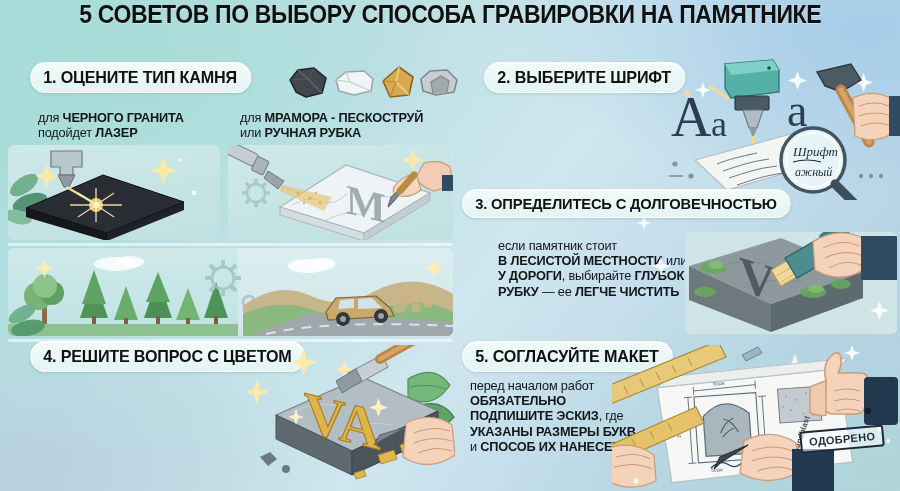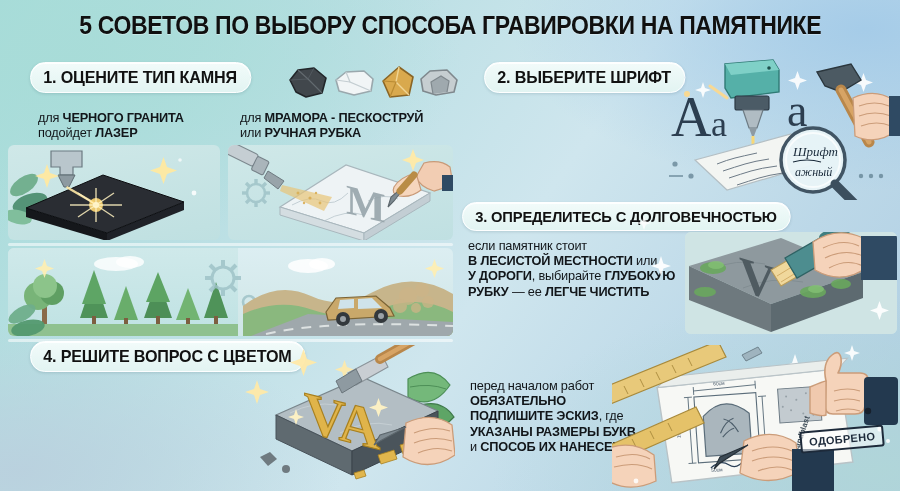--- a/index.html
+++ b/index.html
@@ -18,21 +18,21 @@
       radial-gradient(ellipse 65% 55% at 96% 6%,  rgba(164,203,232,0.95) 0%, rgba(164,203,232,0) 60%),
       radial-gradient(ellipse 60% 50% at 2% 96%,  rgba(186,208,222,0.92) 0%, rgba(186,208,222,0) 60%),
       radial-gradient(ellipse 70% 60% at 98% 96%, rgba(176,214,216,0.92) 0%, rgba(176,214,216,0) 62%),
       linear-gradient(125deg, #a6dcd9 0%, #b9dfe3 28%, #cfe6ee 55%, #bcd8e8 78%, #aecde2 100%);
     overflow: hidden;
   }
 
   
   .title-band {
     position: absolute; left: 0; top: 0; width: 900px; height: 50px;
-    display: flex; align-items: center; justify-content: center;
+    display: flex; justify-content: center;
   }
   .title-text {
     font-family: "Liberation Sans", sans-serif;
     font-weight: 700;
     font-size: 25px;
     letter-spacing: -0.4px;
     color: #101010;
     transform: scaleX(0.92);
     white-space: nowrap;
     text-shadow: 0 1px 0 rgba(255,255,255,0.35);
@@ -436,25 +436,25 @@
         <circle cx="10" cy="106" r="2.6"></circle>
           <circle cx="26" cy="118" r="2.6"></circle>
         <circle cx="196" cy="118" r="2.2"></circle>
           <circle cx="206" cy="118" r="2.2"></circle>
           <circle cx="216" cy="118" r="2.2"></circle>
       </g>
       <path d="M4 118 L18 118" stroke="#5b7b8c" stroke-width="2" opacity="0.6"></path>
     </svg>
   </div>
 
-  <div class="panel" style="left:462px; top:202px;">
+  <div class="panel" style="left:462px; top:189px;">
     <div class="pill small">3. ОПРЕДЕЛИТЕСЬ С ДОЛГОВЕЧНОСТЬЮ</div>
   </div>
 
-  <div class="panel" style="left:468px; top:238px; width:240px;">
+  <div class="panel" style="left:498px; top:238px; width:240px;">
     <div class="body-txt">
       <div><span class="lt">если памятник стоит</span></div>
       <div><span class="bd">В ЛЕСИСТОЙ МЕСТНОСТИ</span><span class="lt"> или</span></div>
       <div><span class="bd">У ДОРОГИ</span><span class="lt">, выбирайте </span><span class="bd">ГЛУБОКУЮ</span></div>
       <div><span class="bd">РУБКУ</span><span class="lt"> — ее </span><span class="bd">ЛЕГЧЕ ЧИСТИТЬ</span></div>
     </div>
   </div>
 
   <div class="illus" style="left:685px; top:232px; width:212px; height:102px;">
     <svg width="212" height="102" viewBox="0 0 212 102">
@@ -580,20 +580,23 @@
         <g fill="none" stroke="#cb9c79" stroke-width="1.1">
           <path d="M184 88 q20 -8 36 -2"></path>
             <path d="M184 98 q20 -8 38 -2"></path>
           <path d="M188 108 q18 -8 34 -2"></path>
         </g>
         <path d="M176 82 L150 96 L144 100 L150 90 Z" fill="#7e8a91" stroke="#5c666c" stroke-width="1.1"></path>
       </g>
     </svg>
   </div>
 
+  <div class="panel" style="left:462px; top:341px;">
+    <div class="pill">5. СОГЛАСУЙТЕ МАКЕТ</div>
+  </div>
 
   <div class="panel" style="left:470px; top:378px; width:200px;">
     <div class="body-txt">
       <div><span class="lt">перед началом работ</span></div>
       <div><span class="bd">ОБЯЗАТЕЛЬНО</span></div>
       <div><span class="bd">ПОДПИШИТЕ ЭСКИЗ</span><span class="lt">, где</span></div>
       <div><span class="bd">УКАЗАНЫ РАЗМЕРЫ БУКВ</span></div>
       <div><span class="lt">и </span><span class="bd">СПОСОБ ИХ НАНЕСЕНИЯ</span></div>
     </div>
   </div>

